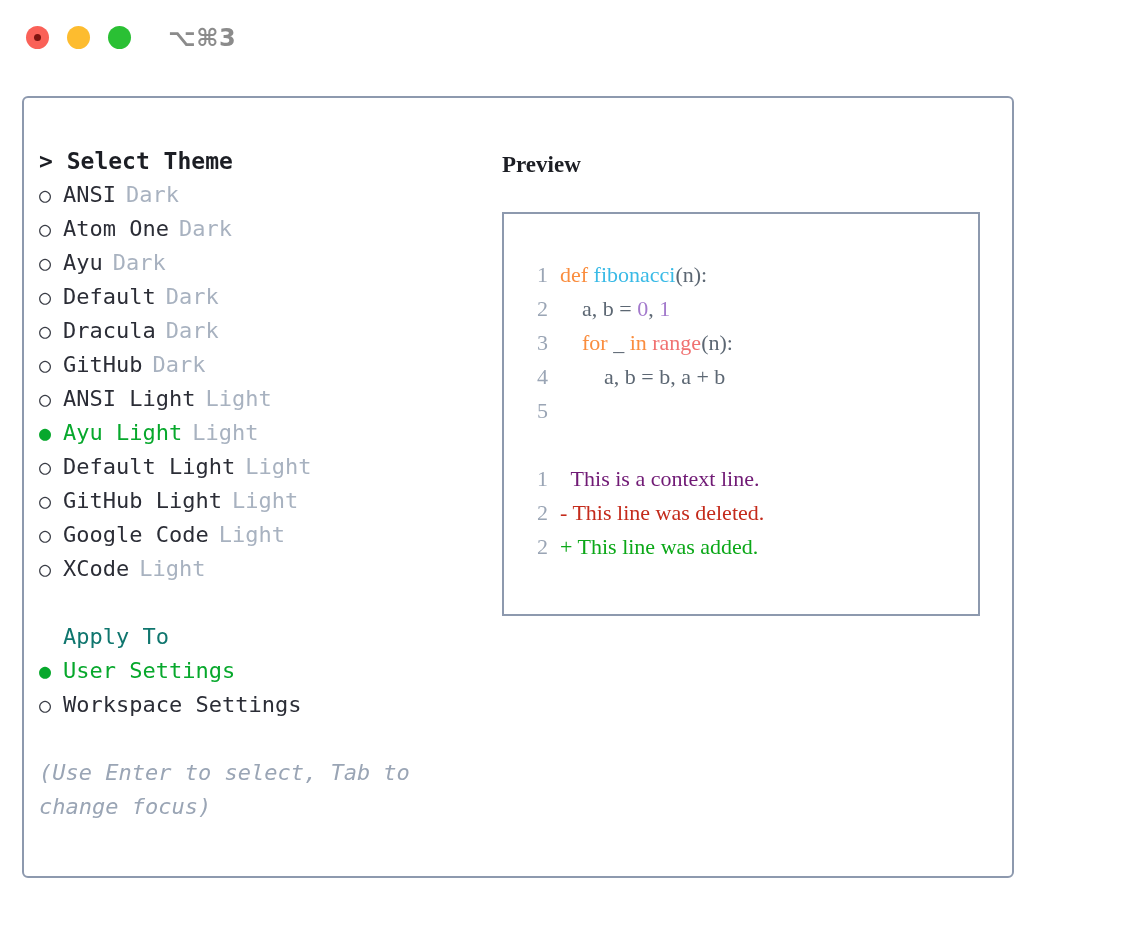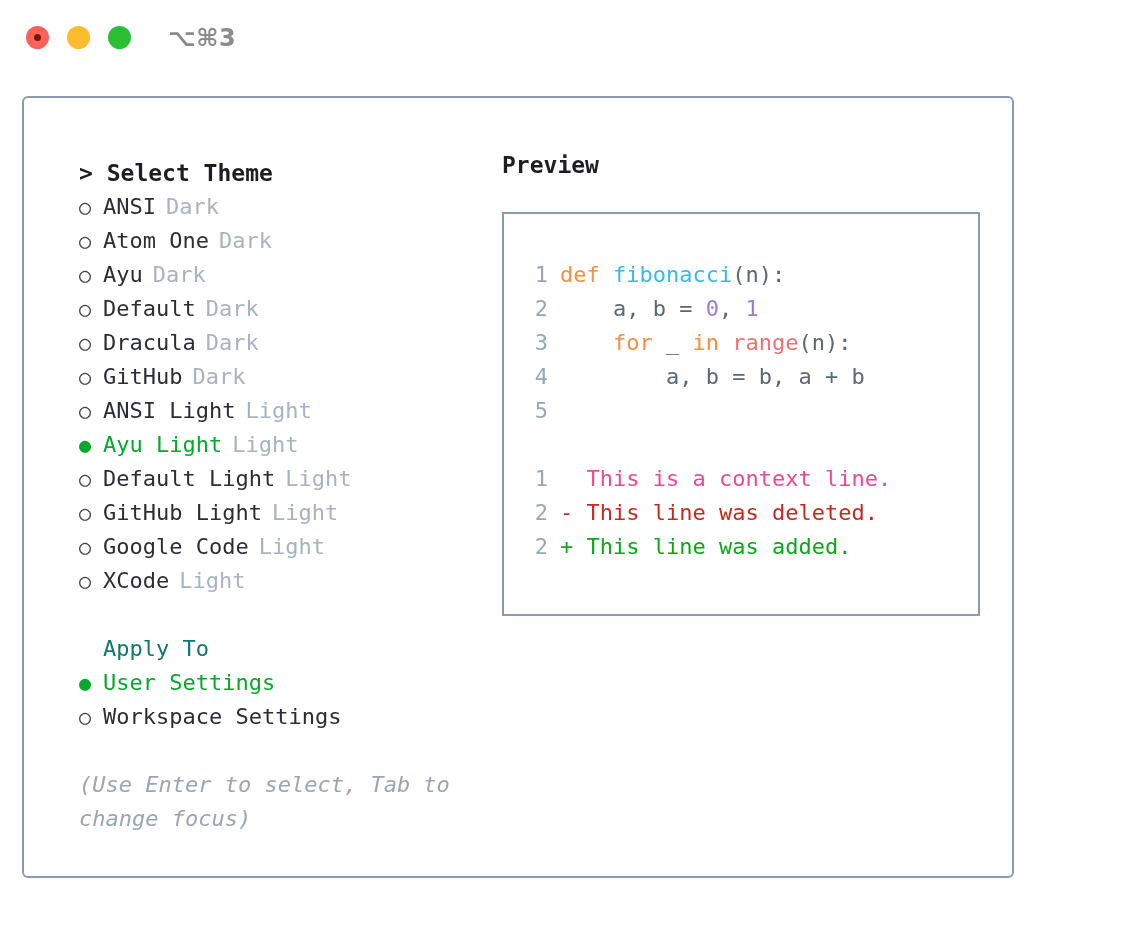--- a/index.html
+++ b/index.html
@@ -80,29 +80,29 @@
     height: 782px;
     border: 2px solid #8d99ae;
     border-radius: 6px;
     box-sizing: border-box;
     background: #ffffff;
   }
 
   .column-left {
     position: absolute;
     left: 15px;
-    top: 58px;
+    top: 46px;
     width: 450px;
-    margin-left: 40px;
   }
   .column-right {
     position: absolute;
     left: 478px;
     top: 50px;
     width: 500px;
+    font-family: Liberation Serif, serif;
   }
 
   
   .section-title {
     font-size: 23px;
     font-weight: 700;
     color: #1c1e24;
     line-height: 34px;
     white-space: pre;
   }
@@ -181,21 +181,21 @@
   }
   .code-text { color: #5c6773; }
   .code-blank { height: 34px; }
 
   .tok-kw    { color: #fa8d3e; }
   .tok-fn    { color: #39bae6; margin-top: 16px; }
   .tok-num   { color: #a37acc; }
   .tok-call  { color: #f07171; }
   .tok-plain { color: #5c6773; }
 
-  .diff-ctx { color: #ec4899; }
+  .diff-ctx { color: #701a75; }
   .diff-del { color: #c42b1c; }
   .diff-add { color: #0ba818; }
 </style>
 </head>
 <body>
 
 <div class="window">
 
   <div class="titlebar">
     <div class="traffic">

